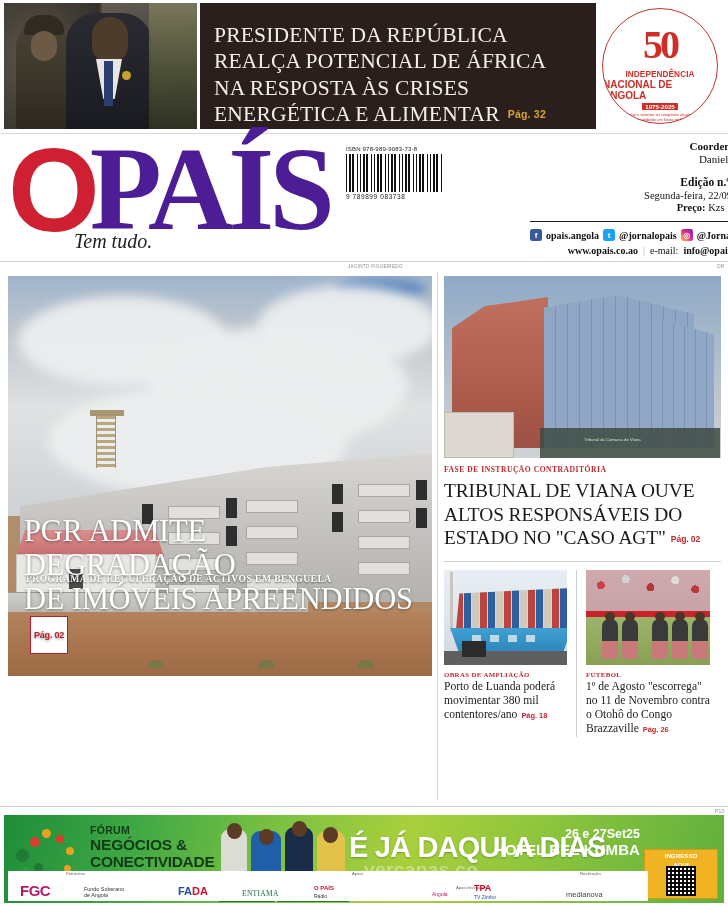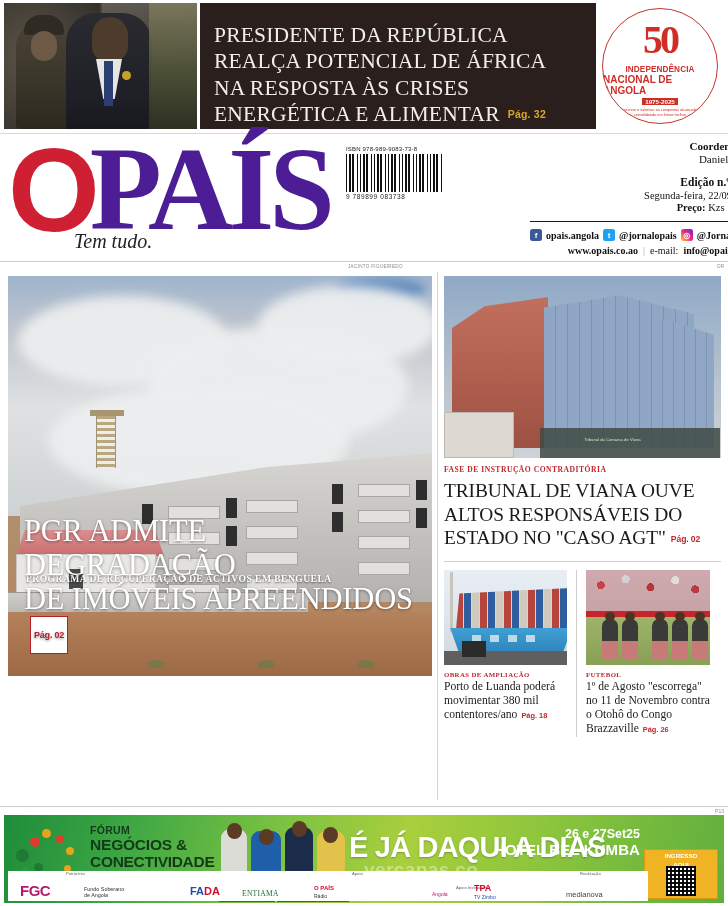--- a/index.html
+++ b/index.html
@@ -59,21 +59,21 @@
   .tb-text .pag {
     display:inline-block; color:#d8a52b; font-family:"Liberation Sans", sans-serif;
     font-weight:bold; font-size:10.5px; margin-left:8px; vertical-align: 3px;
   }
   .tb-seal {
     width: 128px; flex:0 0 128px; display:flex; align-items:center; justify-content:center;
     background:#fff;
   }
   .seal-circle {
     width: 116px; height: 116px; border-radius: 50%; border: 1.2px solid #c4352c;
-    display:flex; flex-direction:column; align-items:center; justify-content:flex-start;
+    display:flex; flex-direction:column; align-items:center; justify-content:flex-end;
     padding-top: 12px; background:#fff; position:relative; overflow:hidden;
   }
   .seal-50 {
     font-family:"Liberation Serif", serif; font-weight:bold; font-size:40px; color:#cf2e26;
     line-height:38px; letter-spacing:-3px; position:relative;
   }
   .seal-l1{font-family:"Liberation Sans",sans-serif;font-weight:bold;font-size:8.2px;color:#cf2e26;
     letter-spacing:.1px; margin-top:6px;}
   .seal-l2{font-family:"Liberation Sans",sans-serif;font-weight:bold;font-size:10px;color:#cf2e26;}
   .seal-l3{font-family:"Liberation Sans",sans-serif;font-weight:bold;font-size:6.2px;color:#cf2e26;
@@ -571,21 +571,21 @@
         <div class="ad-qr"></div>
       </div>
 
       <div class="ad-logos">
         <div style="width:150px; position:relative; height:30px;">
           <div class="logo-lbl" style="position:absolute; left:58px; top:0;">Patrocínio</div>
           <div class="fgc" style="position:absolute; left:6px; bottom:2px;">FGC</div>
           <div class="sm-logo" style="position:absolute; left:76px; bottom:3px; width:46px;">Fundo Soberano de Angola</div>
         </div>
         <div style="width:150px; position:relative; height:30px;">
-          <div class="fada" style="position:absolute; left:32px; bottom:4px;">FA<span>DA</span></div>
+          <div class="fada" style="position:absolute; left:20px; bottom:4px;">FA<span>DA</span></div>
           <div class="ent" style="position:absolute; left:84px; bottom:3px;">ENTIAMA</div>
         </div>
         <div style="width:120px; position:relative; height:30px;">
           <div class="logo-lbl" style="position:absolute; left:44px; top:0;">Apoio</div>
           <div class="sm-logo" style="position:absolute; left:6px; bottom:10px; color:#c8102e; font-weight:bold; font-size:6px;">O PAÍS</div>
           <div class="sm-logo" style="position:absolute; left:6px; bottom:2px; font-size:5px;">Rádio</div>
         </div>
         <div style="width:130px; position:relative; height:16px;">
           <div class="logo-lbl" style="position:absolute; left:28px; top:0;">Apoio Institucional</div>
           <div class="sm-logo" style="position:absolute; left:4px; bottom:4px; font-size:5px; color:#b5196b;">Angola</div>

